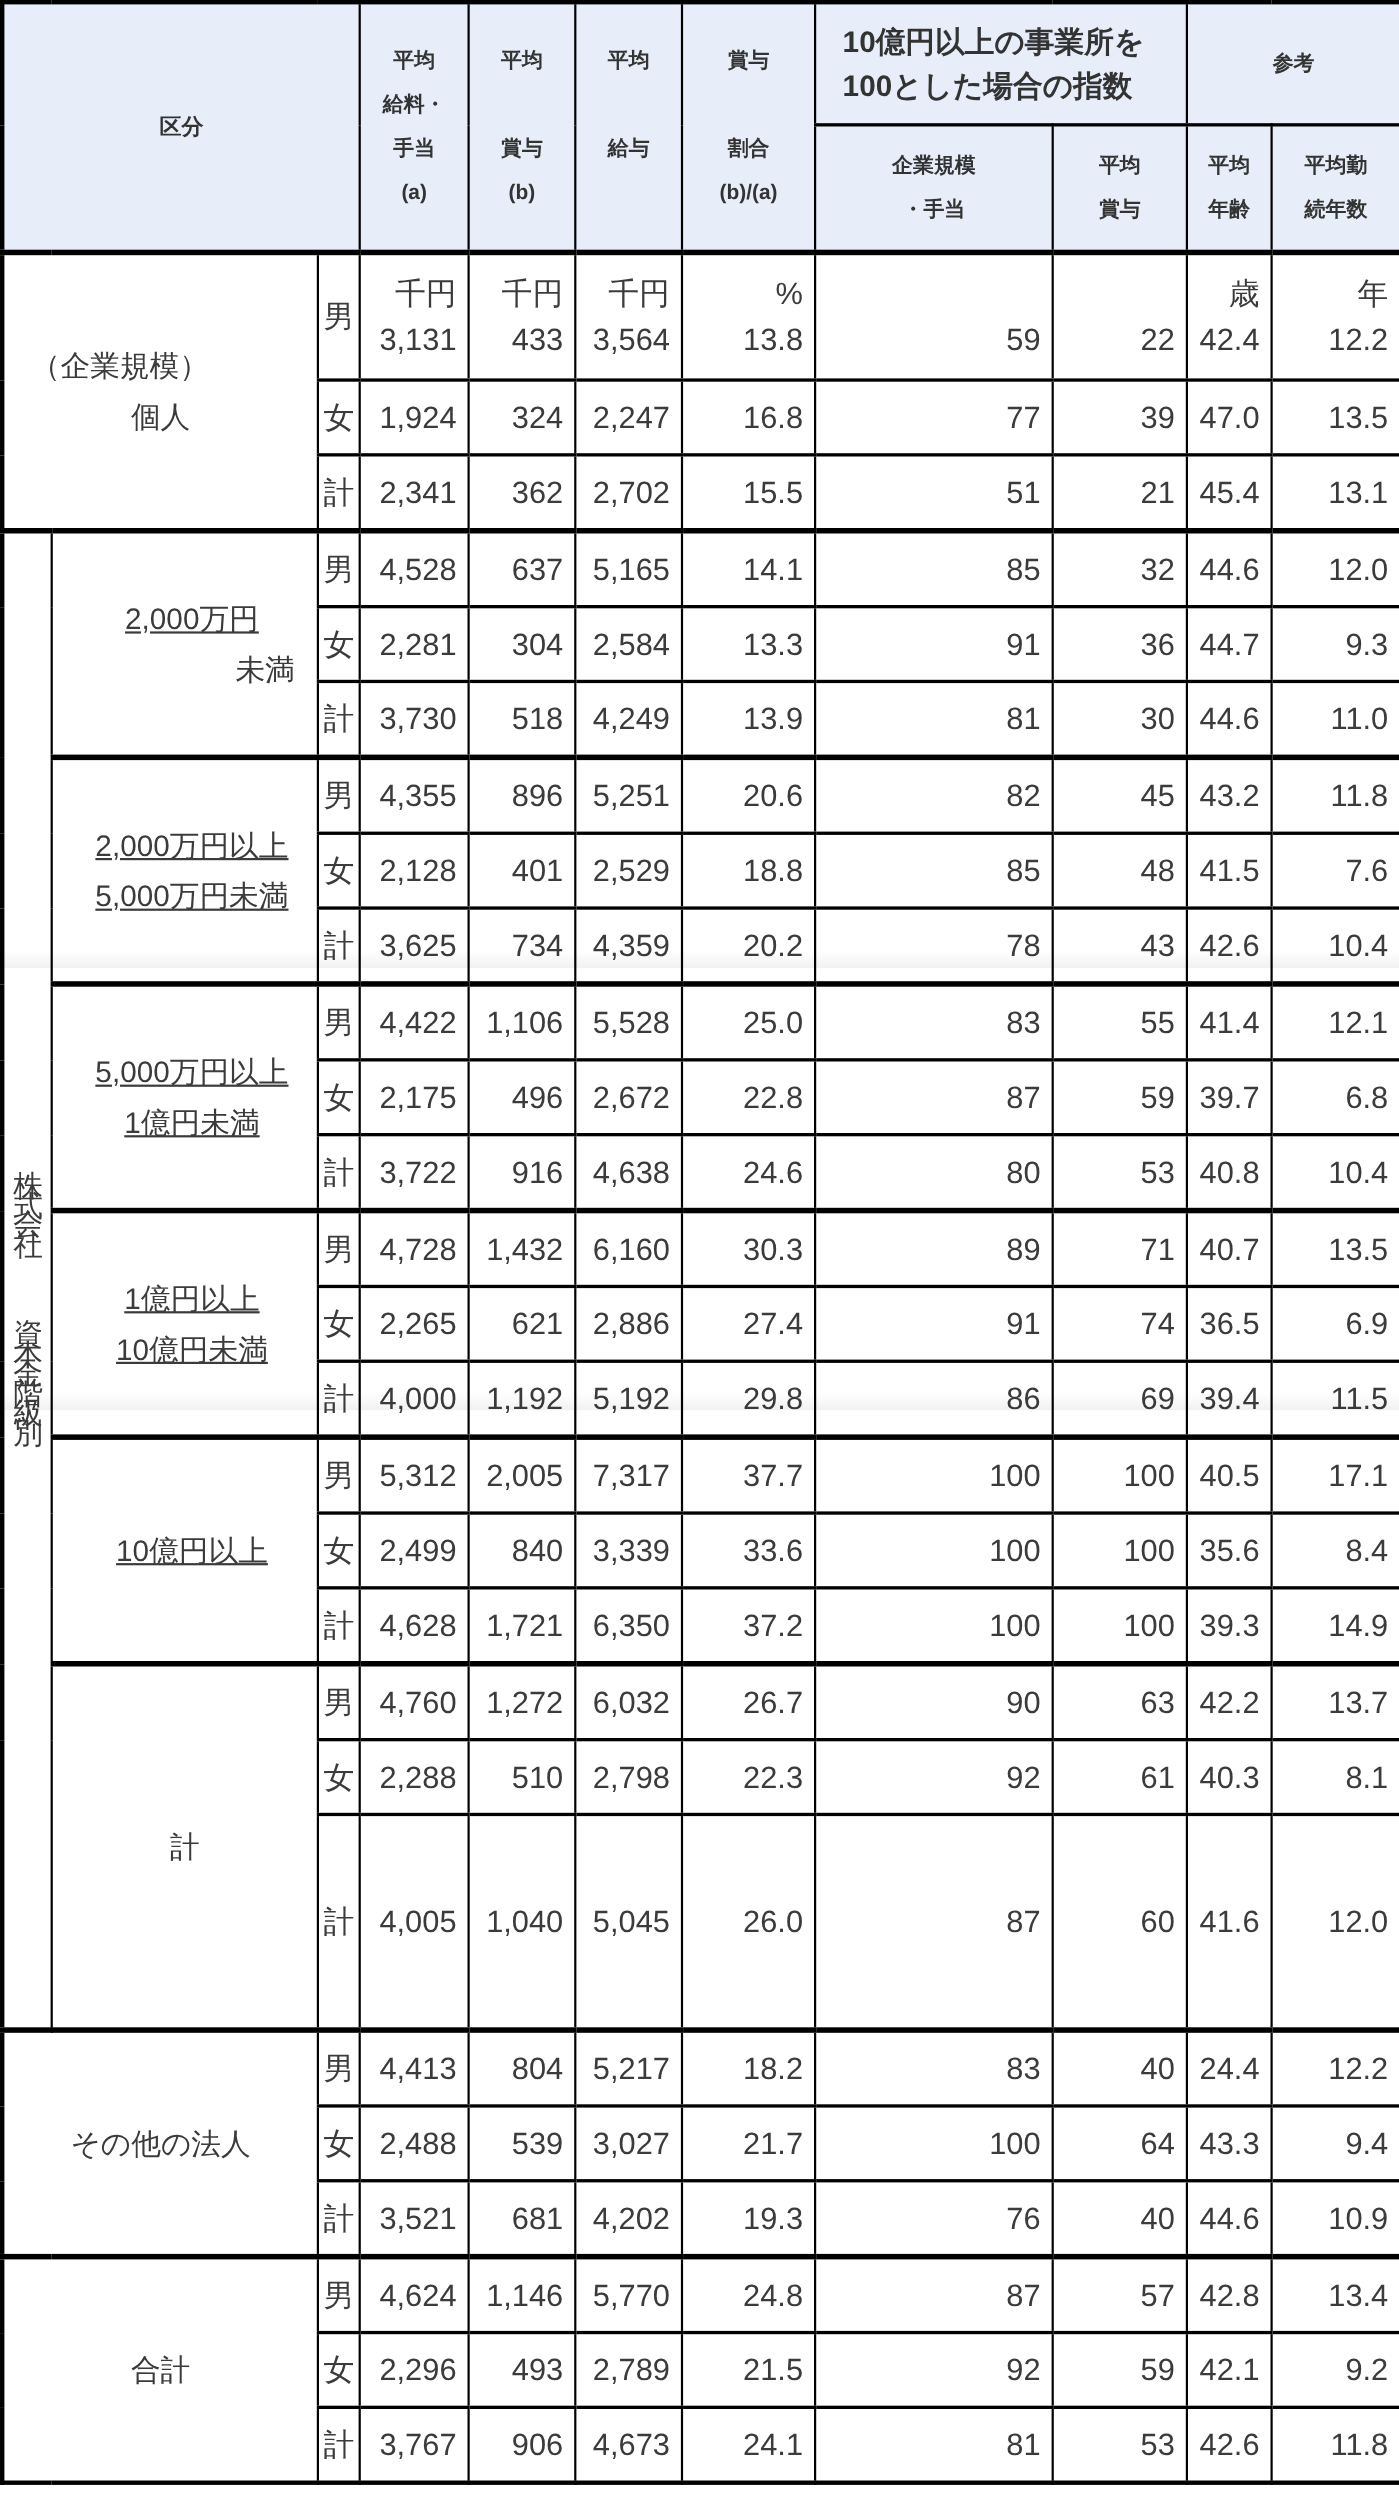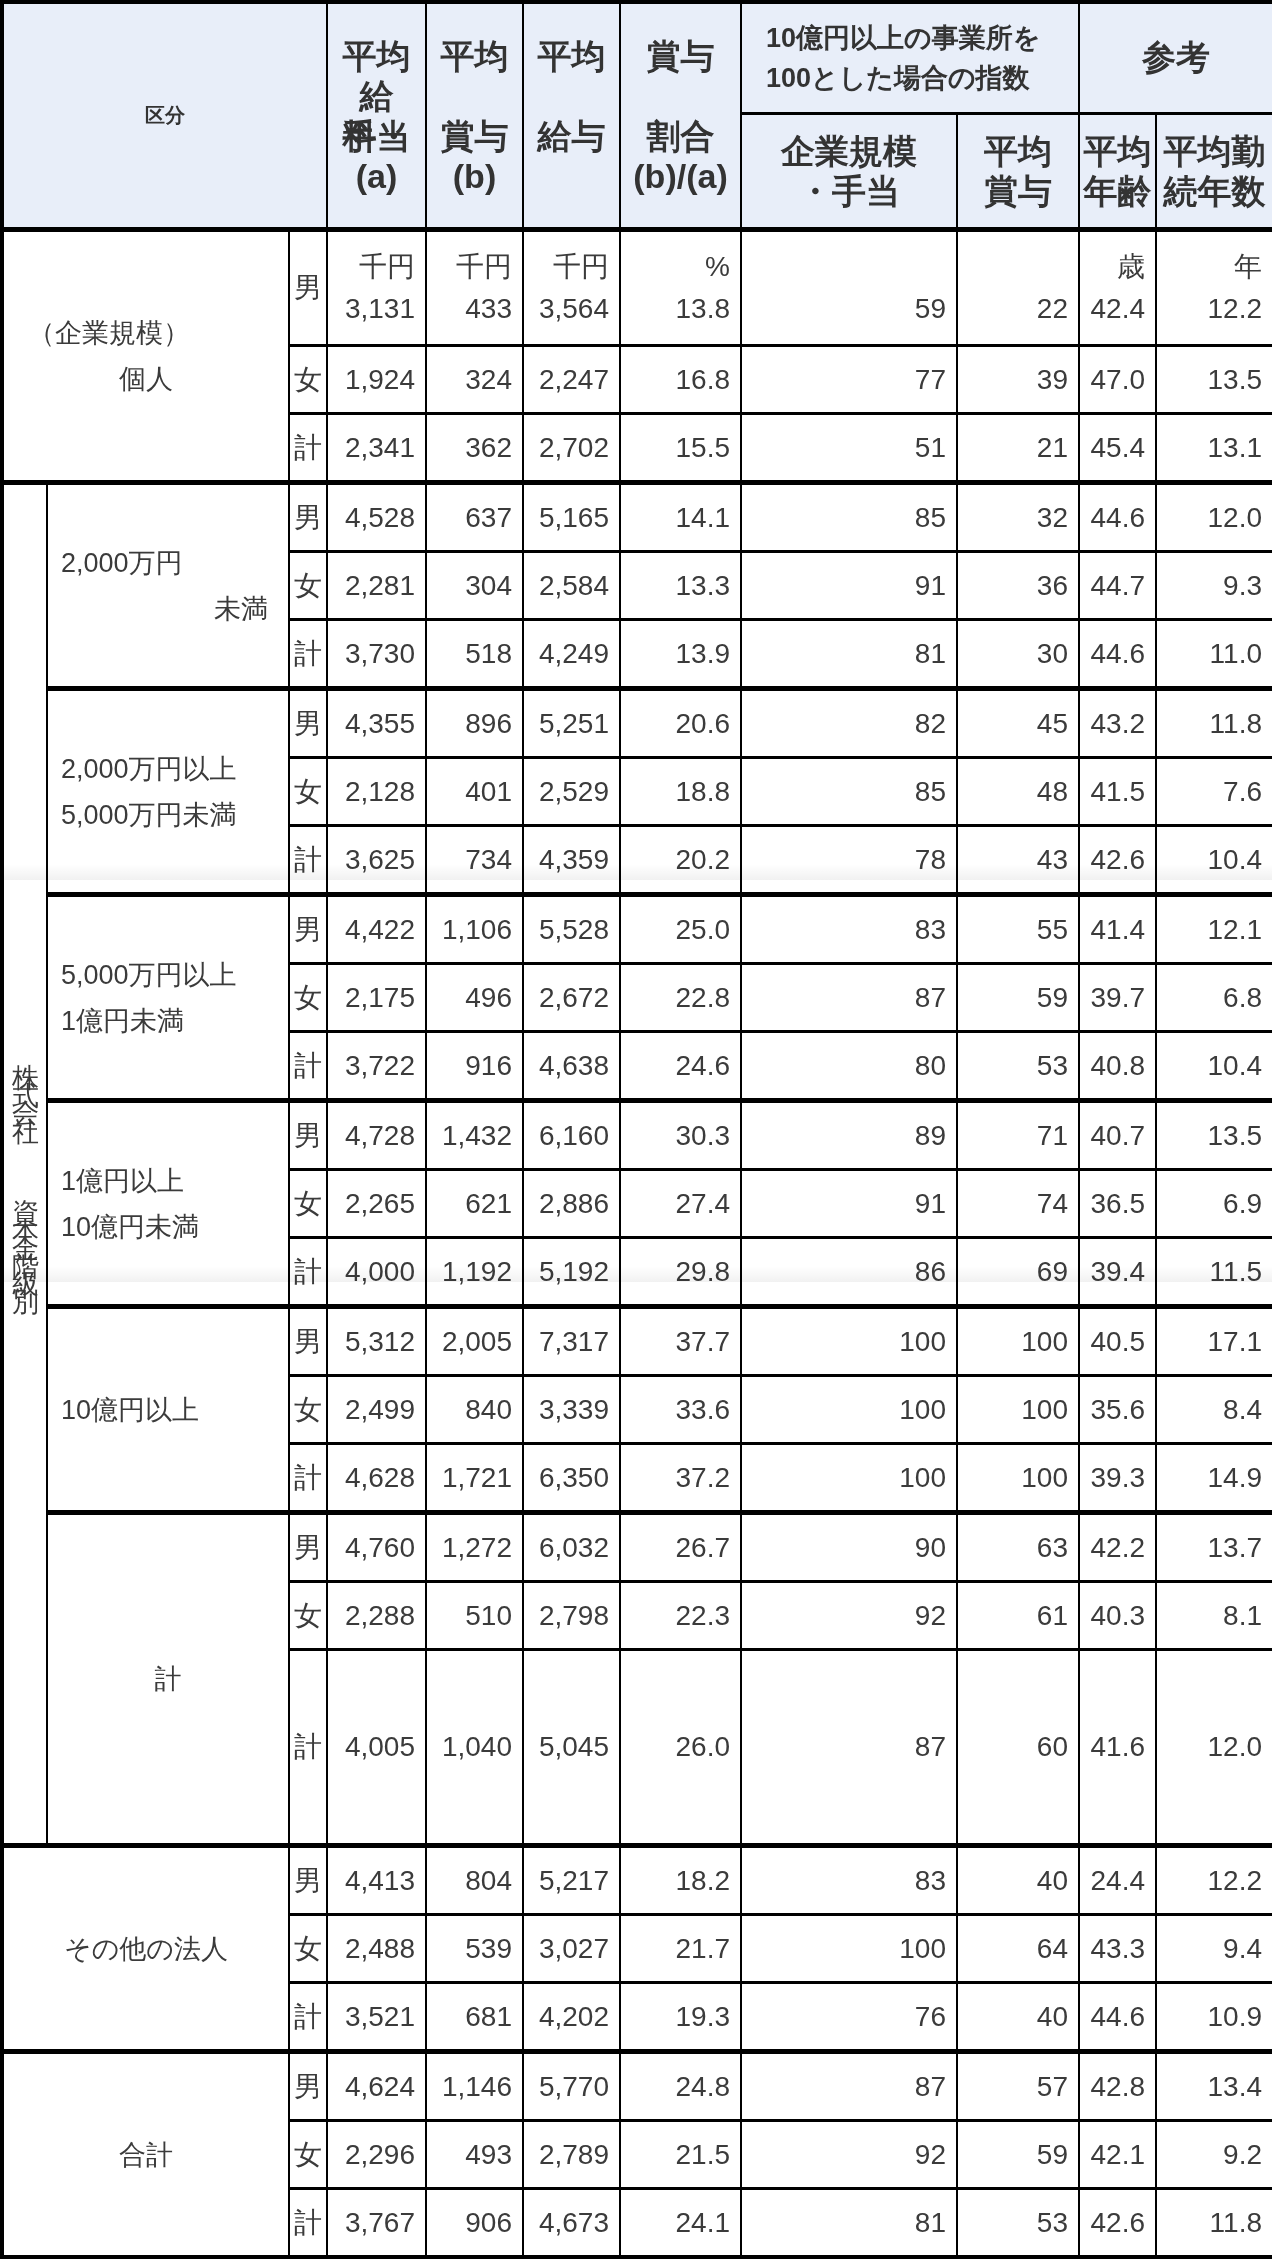--- a/index.html
+++ b/index.html
@@ -3,40 +3,40 @@
 <meta charset="utf-8">
 <style>
   html,body{margin:0;padding:0;background:#ffffff;}
   body{width:1272px;min-height:2267px;font-family:"Liberation Sans",sans-serif;}
   .wrap{position:relative;width:1272px;}
   table{border-collapse:collapse;table-layout:fixed;width:1272px;border:4px solid #000;color:#3b3b3b;}
   col.c-rot{width:45px;} col.c-cat{width:242px;} col.c-sex{width:38px;}
   col.c-a{width:99px;} col.c-b{width:97px;} col.c-pay{width:97px;} col.c-ratio{width:121px;}
   col.c-idxs{width:216px;} col.c-idxb{width:122px;} col.c-age{width:77px;} col.c-ten{width:118px;}
   th,td{border:2px solid #000;padding:0;margin:0;}
-  th{background:#e8eef9;font-weight:bold;color:#333;font-size:34px;vertical-align:middle;text-align:center;}
+  th{background:#e8eef9;font-weight:bold;color:#333;font-size:19px;vertical-align:middle;text-align:center;}
   td{border-top-width:3px;border-bottom-width:3px;font-size:28px;vertical-align:middle;background:#fff;}
   thead th{border-bottom-width:3px;}
   tr.h1 th.band{height:108px;}
   tr.h2 th{height:112px;}
   th.kubun{font-size:20px;}
   .hline{height:40px;line-height:40px;}
   th.hcol .hline{height:40px;line-height:40px;}
   th.idx-group{text-align:left;padding-left:24px;font-size:27px;}
   th.idx-group .hline{height:40px;line-height:40px;text-align:left;}
   tbody tr td{height:65px;}
   tbody tr.r-units td{height:112px;}
   tbody tr.r-tall td{height:192px;}
   tbody tr.sec-start td{border-top-width:5px;}
   thead tr.h2 th{border-bottom-width:5px;}
   td.val{text-align:right;padding-right:10px;}
   td.sex{text-align:center;}
   td.cat{vertical-align:middle;}
   .cl{line-height:46px;font-size:27px;}
-  .al-left{text-align:left;padding-left:13px;}
+  .al-left{text-align:center;padding-left:13px;text-decoration:underline;}
   .al-left-sm{text-align:left;padding-left:24px;}
   .al-center{text-align:center;}
   .al-right{text-align:right;padding-right:20px;}
   .unit{line-height:42px;}
   .num{line-height:42px;}
   td.rot{vertical-align:middle;}
   .vwrap{display:flex;flex-direction:column;align-items:center;gap:64px;}
   .vtext{writing-mode:vertical-rl;text-orientation:upright;letter-spacing:18px;font-size:27px;color:#3b3b3b;line-height:1;}
   .seam{position:absolute;left:0;width:1272px;height:16px;pointer-events:none;
         background:linear-gradient(to bottom,rgba(0,0,0,0),rgba(0,0,0,0.055));}

